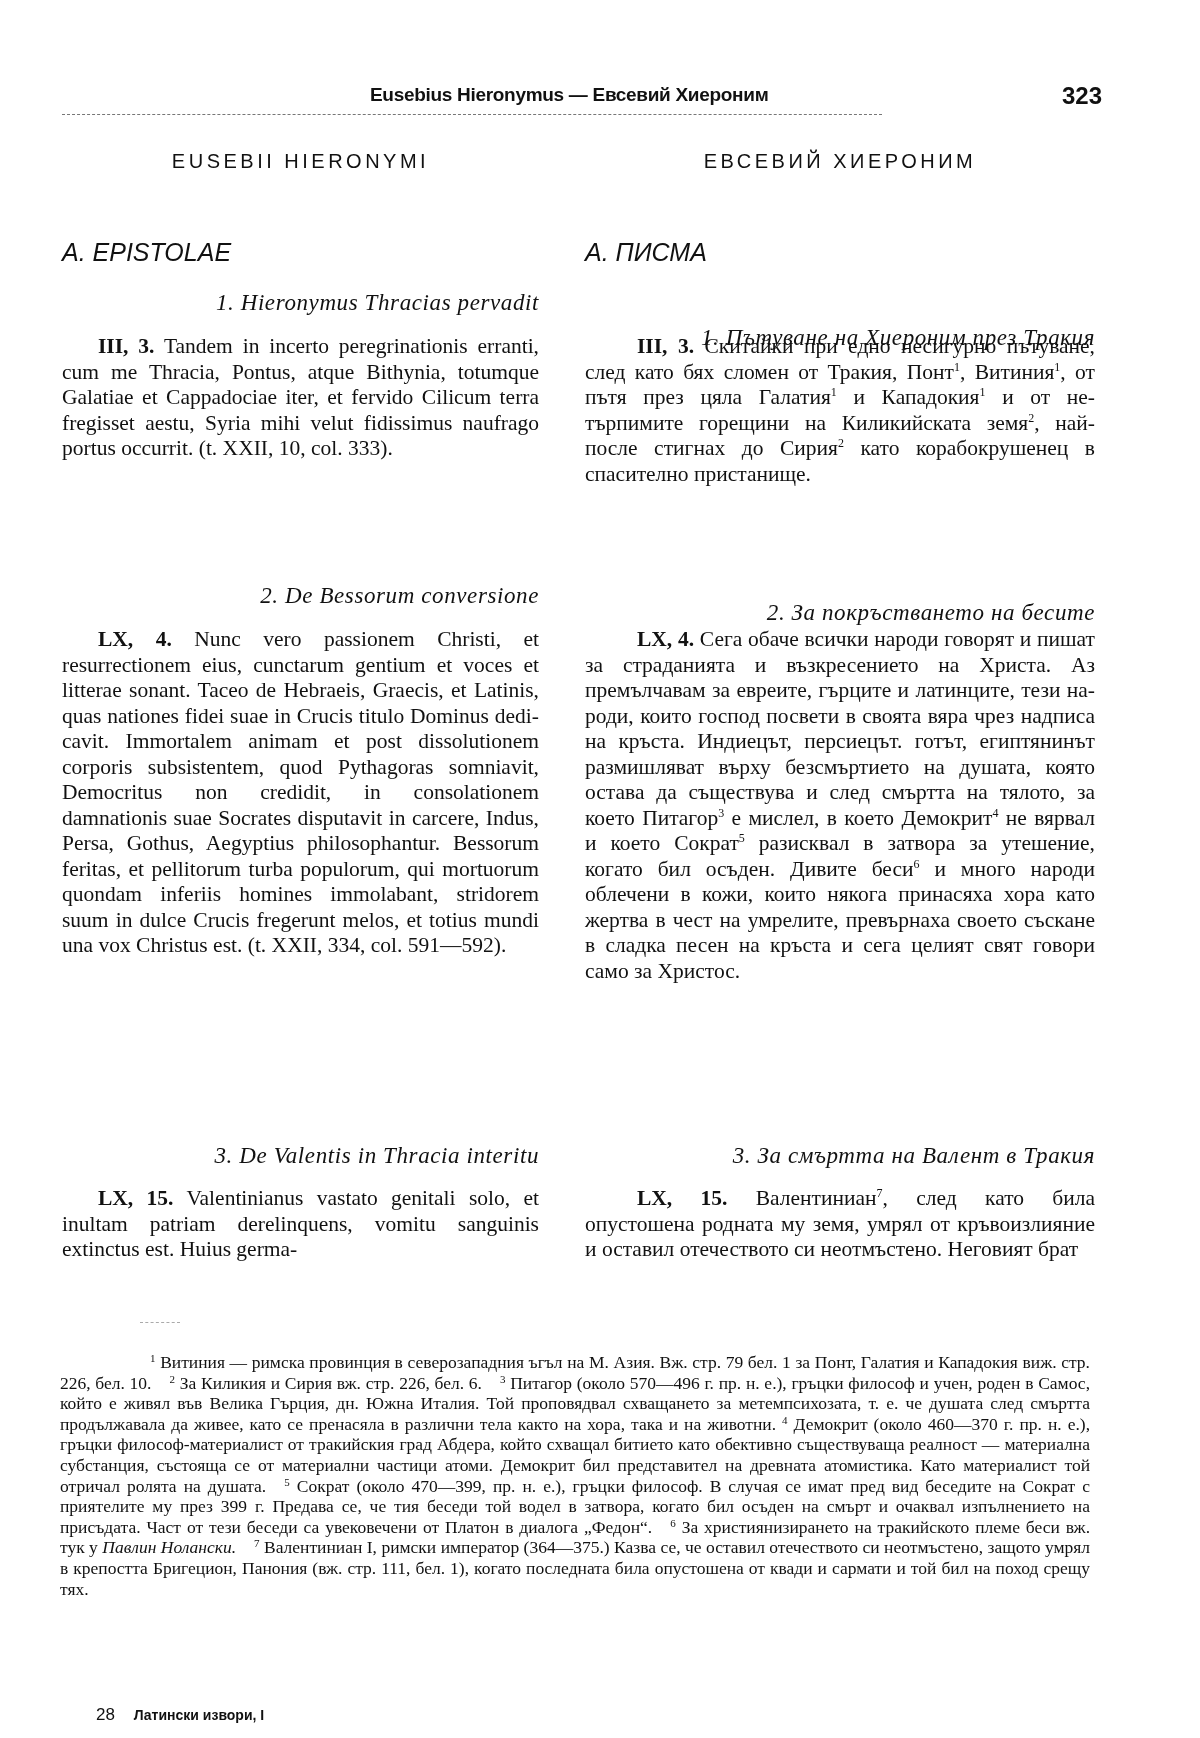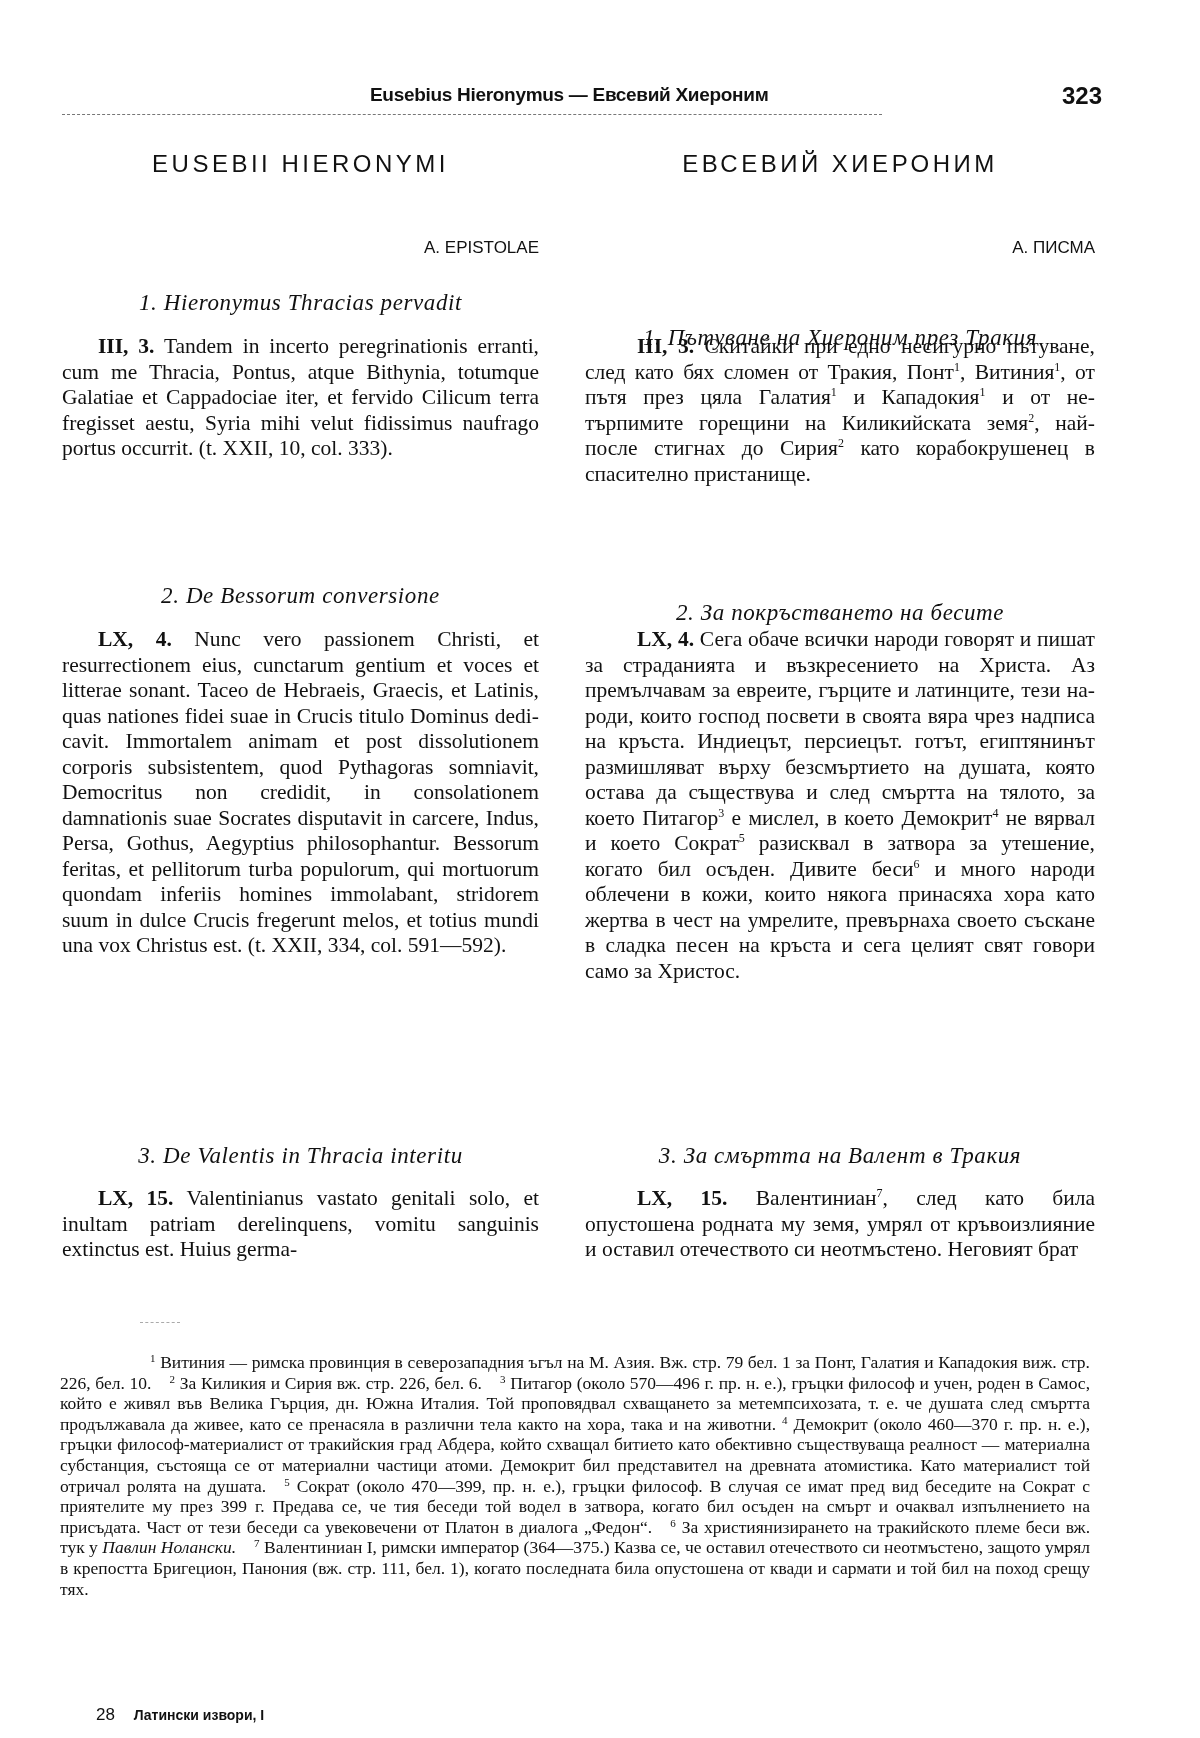--- a/index.html
+++ b/index.html
@@ -22,31 +22,32 @@
     font-weight: bold; font-size: 24px;
   }
   .head-rule {
     position: absolute; top: 114px; left: 62px; width: 820px; height: 0;
     border-top: 1px dashed #777;
   }
   .col-left { left: 62px; width: 477px; }
   .col-right { left: 585px; width: 510px; }
 
   .author {
-    position: absolute; top: 150px; font-size: 24px;
+    position: absolute; top: 150px; font-size: 20px;
     font-family: "Liberation Sans", "DejaVu Sans", sans-serif;
     letter-spacing: 3.5px; text-align: center;
   }
   .section {
-    position: absolute; top: 238px; font-size: 17px;
+    position: absolute; top: 238px; font-size: 25px;
     font-family: "Liberation Sans", "DejaVu Sans", sans-serif;
-    text-align: right;
+    text-align: left;
+    font-style: italic;
   }
   .subhead {
-    position: absolute; font-style: italic; font-size: 23px; text-align: center;
+    position: absolute; font-style: italic; font-size: 23px; text-align: right;
     letter-spacing: 0.6px; white-space: nowrap;
   }
   .para {
     position: absolute; font-size: 21.5px; line-height: 25.5px;
     text-align: justify; hyphens: manual;
   }
   .para .ref { font-weight: bold; }
   .indent { display: inline-block; width: 36px; }
   .indent-r { display: inline-block; width: 52px; }
   sup { font-size: 12px; line-height: 0; vertical-align: 8px; }

